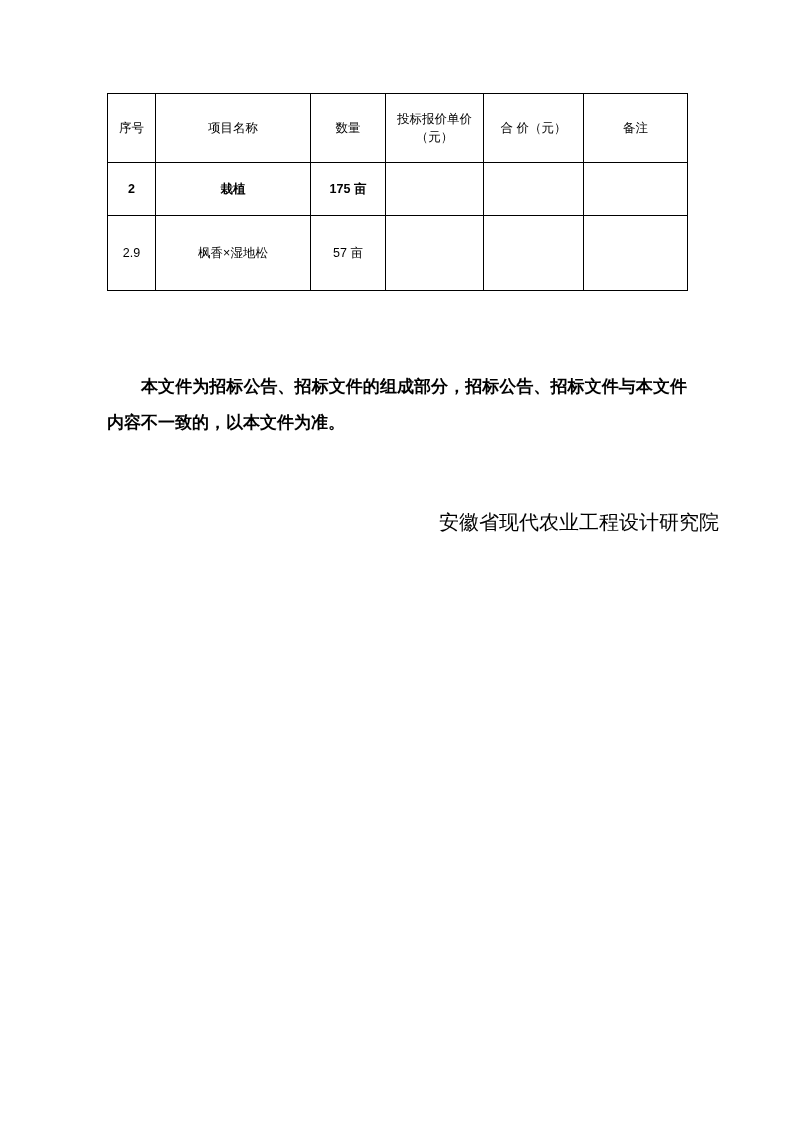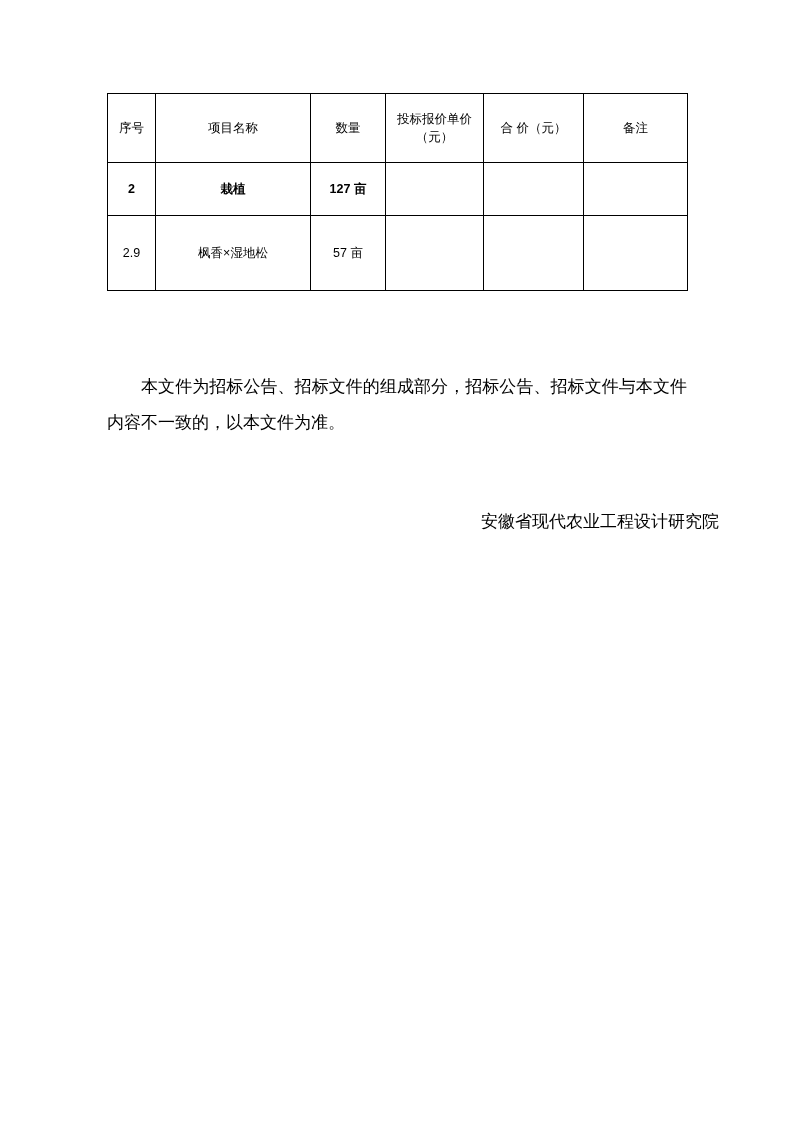--- a/index.html
+++ b/index.html
@@ -54,28 +54,29 @@
   .para {
     position: absolute;
     left: 107px;
     top: 352px;
     width: 580px;
     font-size: 17px;
     line-height: 36px;
     text-indent: 2em;
     text-align: justify;
     font-family: "Liberation Serif", "DejaVu Serif", serif;
+    font-weight: bold;
   }
   .sign {
     position: absolute;
     right: 75px;
     top: 500px;
     width: 420px;
     text-align: right;
-    font-size: 17px;
+    font-size: 20px;
     line-height: 44px;
     font-family: "Liberation Serif", "DejaVu Serif", serif;
   }
   .sign div { white-space: nowrap; }
 </style>
 </head>
 <body>
 
 <div class="page">
 
@@ -93,21 +94,21 @@
         <td>序号</td>
         <td>项目名称</td>
         <td>数量</td>
         <td>投标报价单价（元）</td>
         <td>合  价（元）</td>
         <td>备注</td>
       </tr>
       <tr class="row-main">
         <td>2</td>
         <td>栽植</td>
-        <td>127 亩</td>
+        <td>175 亩</td>
         <td></td>
         <td></td>
         <td></td>
       </tr>
       <tr class="row-sub">
         <td>2.9</td>
         <td>枫香×湿地松</td>
         <td>57 亩</td>
         <td></td>
         <td></td>

